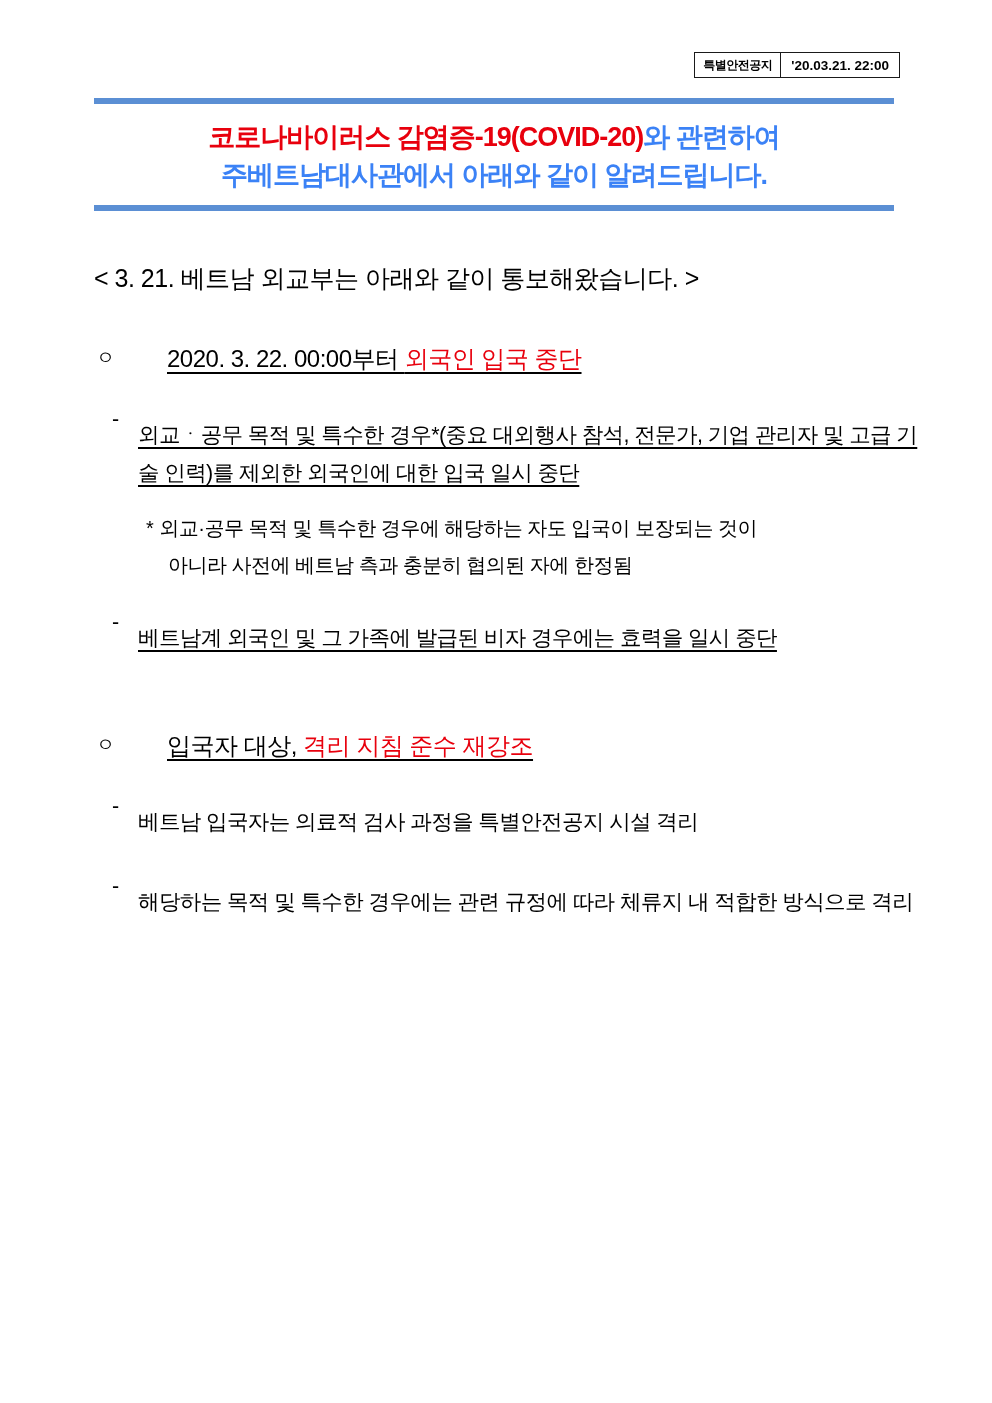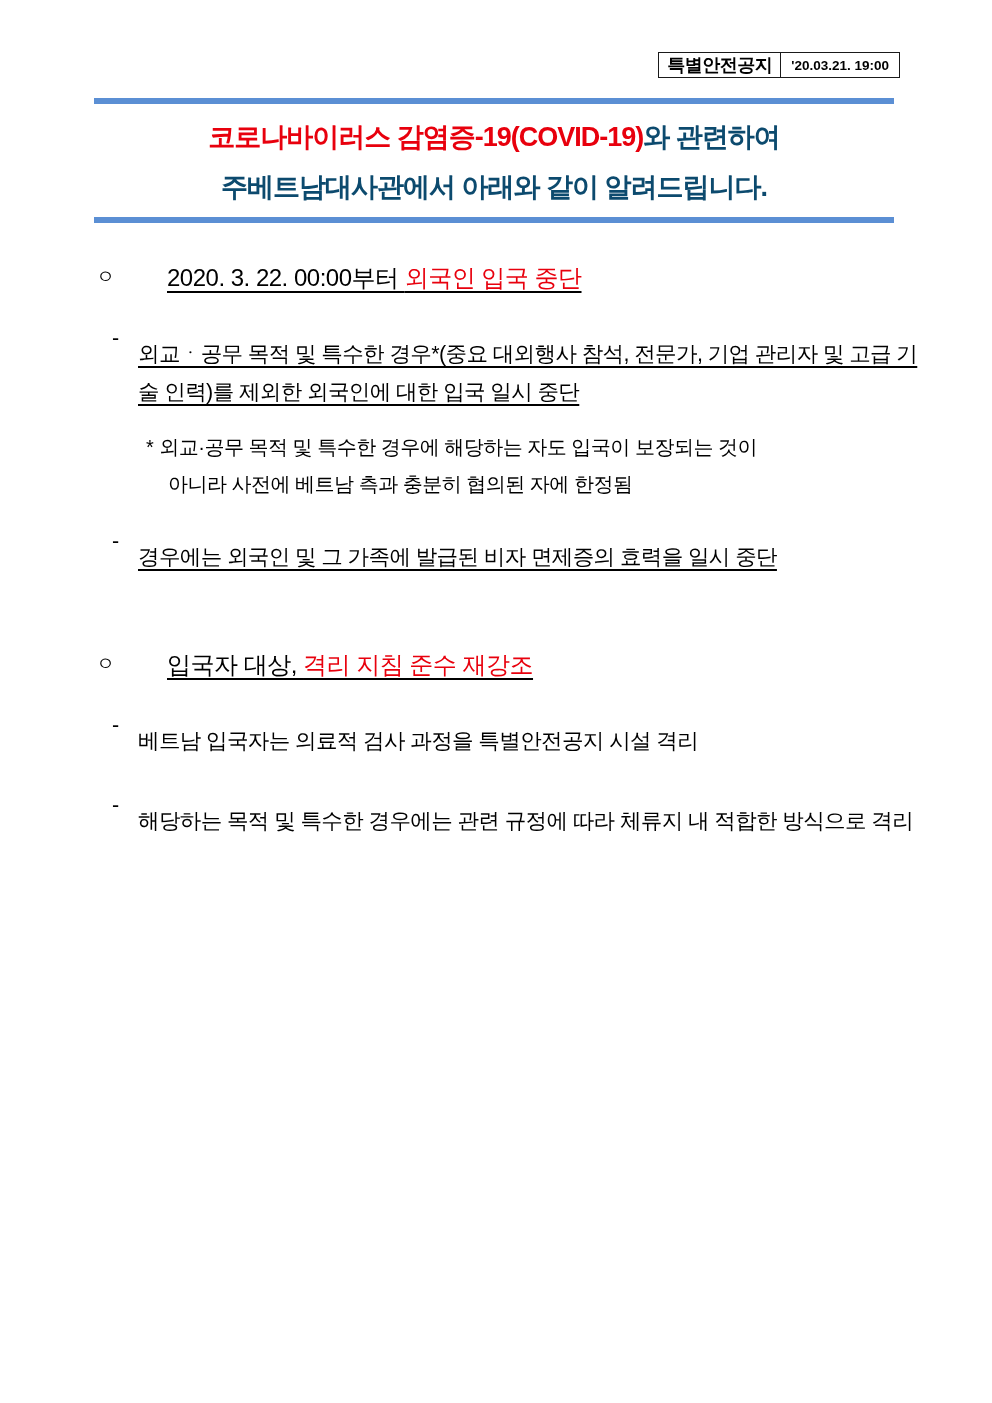--- a/index.html
+++ b/index.html
@@ -33,21 +33,21 @@
     align-items: stretch;
     border: 1px solid #1a1a1a;
     height: 26px;
     box-sizing: border-box;
   }
   .badge-label {
     display: flex;
     align-items: center;
     justify-content: center;
     padding: 0 8px;
-    font-size: 18px;
+    font-size: 12px;
     font-weight: bold;
     letter-spacing: -0.5px;
     white-space: nowrap;
   }
   .badge-divider {
     width: 1px;
     background: #1a1a1a;
   }
   .badge-date {
     display: flex;
@@ -78,21 +78,21 @@
     text-align: center;
   }
   .title-line {
     font-size: 27px;
     font-weight: bold;
     letter-spacing: -1px;
     line-height: 1.42;
     white-space: nowrap;
   }
   .red { color: #e8000d; }
-  .black { color: #0c4a6e; margin-top: 12px; }
+  .black { color: #3b82f6; }
 
   
   .body-area {
     position: absolute;
     top: 262px;
     left: 88px;
     width: 830px;
   }
   .lead {
     font-size: 25px;
@@ -155,56 +155,57 @@
   .gap-lg { height: 46px; }
 </style>
 </head>
 <body>
 
 <div class="page">
 
   <div class="badge-row">
     <div class="badge-label">특별안전공지</div>
     <div class="badge-divider"></div>
-    <div class="badge-date">'20.03.21. 19:00</div>
+    <div class="badge-date">'20.03.21. 22:00</div>
   </div>
 
   <div class="title-block">
     <div class="rule"></div>
     <div class="title-inner">
       <div class="title-line">
-        <span class="red">코로나바이러스 감염증-19(COVID-19)</span><span class="black">와 관련하여</span>
+        <span class="red">코로나바이러스 감염증-19(COVID-20)</span><span class="black">와 관련하여</span>
       </div>
       <div class="title-line black">주베트남대사관에서 아래와 같이 알려드립니다.</div>
     </div>
     <div class="rule bottom"></div>
   </div>
 
   <div class="body-area">
 
+    <div class="lead">&lt; 3. 21. 베트남 외교부는 아래와 같이 통보해왔습니다. &gt;</div>
 
     <div class="section">
       <div class="sec-head">
         <span class="sec-bullet">ㅇ</span>
         <span class="sec-title-u"><span>2020. 3. 22. 00:00부터 </span><span class="red">외국인 입국 중단</span></span>
       </div>
 
       <div class="dash-item">
         <span class="dash">-</span>
         <span class="dash-text u">외교ㆍ공무 목적 및 특수한 경우*(중요 대외행사 참석, 전문가, 기업 관리자 및 고급 기술 인력)를 제외한 외국인에 대한 입국 일시 중단</span>
       </div>
 
       <div class="note">
         <span class="star">*</span><span>외교·공무 목적 및 특수한 경우에 해당하는 자도 입국이 보장되는 것이</span>
         <span class="note-l2">아니라 사전에 베트남 측과 충분히 협의된 자에 한정됨</span>
       </div>
 
       <div class="dash-item">
         <span class="dash">-</span>
-        <span class="dash-text u">경우에는 외국인 및 그 가족에 발급된 비자 면제증의 효력을 일시 중단</span>
+        <span class="dash-text u">베트남계 외국인 및 그 가족에 발급된 비자 경우에는 효력을 일시 중단</span>
       </div>
     </div>
 
     <div class="gap-lg"></div>
 
     <div class="section">
       <div class="sec-head">
         <span class="sec-bullet">ㅇ</span>
         <span class="sec-title-u"><span>입국자 대상, </span><span class="red">격리 지침 준수 재강조</span></span>
       </div>

